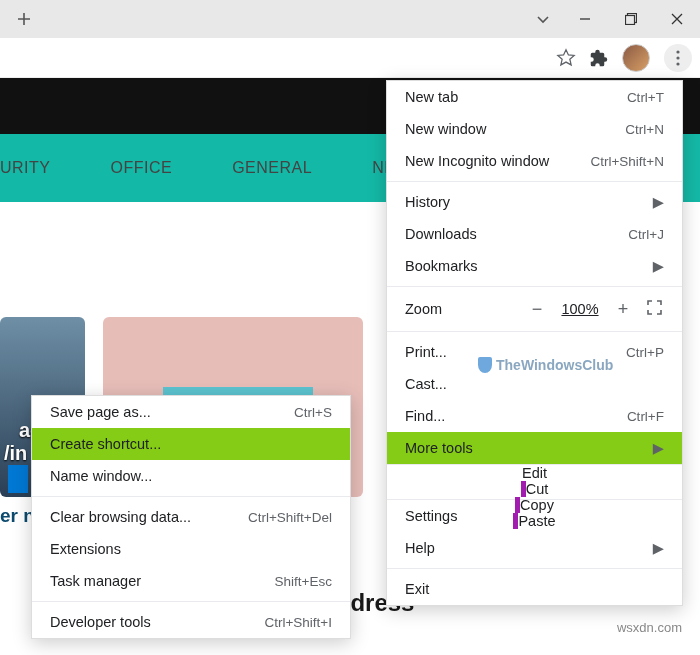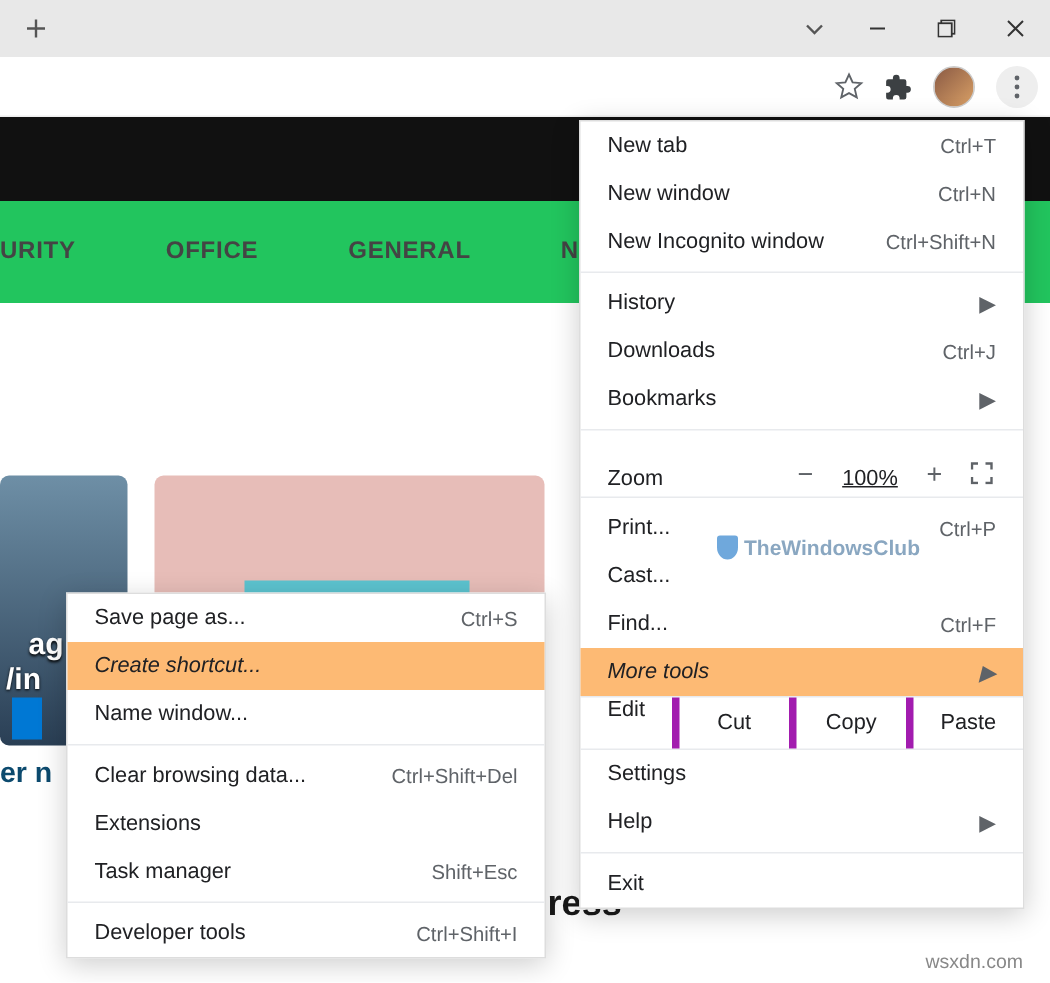--- a/index.html
+++ b/index.html
@@ -11,53 +11,53 @@
     .titlebar .winbtn { width: 46px; height: 38px; display: flex; align-items: center; justify-content: center; color: #333; }
     .titlebar .dropdown-btn { width: 38px; height: 38px; display: flex; align-items: center; justify-content: center; color: #555; }
 
     .toolbar { height: 40px; background: #fff; display: flex; align-items: center; justify-content: flex-end; padding-right: 8px; gap: 14px; border-bottom: 1px solid #eee; }
     .toolbar .icon { color: #5f6368; display: flex; align-items: center; justify-content: center; }
     .avatar { width: 28px; height: 28px; border-radius: 50%; background: linear-gradient(135deg,#8a5a44,#d9a066); border: 1px solid #ccc; }
     .more-btn { width: 28px; height: 28px; border-radius: 50%; background: #eee; display: flex; align-items: center; justify-content: center; }
 
     .page-bg { position: absolute; top: 78px; left: 0; right: 0; bottom: 0; }
     .blackbar { height: 56px; background: #111; }
-    .navbar { height: 68px; background: #22c55e; display: flex; align-items: center; gap: 60px; padding-left: 0; font-weight: 700; color: #444; letter-spacing: 0.5px; }
+    .navbar { height: 68px; background: #14b8a6; display: flex; align-items: center; gap: 60px; padding-left: 0; font-weight: 400; color: #444; letter-spacing: 0.5px; }
     .navbar .navitem:first-child { padding-left: 0; }
     .whitespace { height: 115px; background: #fff; }
     .cards { display: flex; gap: 18px; padding-left: 0; }
     .card1 { width: 85px; height: 180px; background: linear-gradient(180deg,#6e8fa6,#2a3f55); border-radius: 6px; position: relative; }
     .card1 .label1 { position:absolute; bottom:55px; left:19px; color:#fff; font-weight:700; font-size:20px; text-shadow:0 1px 2px #000; }
     .card1 .label2 { position:absolute; bottom:32px; left:4px; color:#fff; font-weight:700; font-size:20px; text-shadow:0 1px 2px #000; }
     .card1 .icon-box { position:absolute; bottom:4px; left:8px; width:20px; height:28px; background:#0078d4; }
     .card2 { width: 260px; height: 180px; background: #e7bdb8; border-radius: 6px; position: relative; }
     .card2 .inner { position:absolute; top:70px; left:60px; width:150px; height:14px; background:#5cc3cf; }
     .subtitle { padding: 8px 0 0 36px; font-size: 20px; font-weight:600; color:#0c4a6e; }
-    .watermark { position:absolute; bottom:7px; right:18px; font-size:13px; color:#888; }
+    .watermark { position:absolute; bottom:20px; right:18px; font-size:13px; color:#888; }
 
     .menu { position: absolute; background: #fff; border: 1px solid #ddd; box-shadow: 0 4px 18px rgba(0,0,0,0.2); font-size: 14.5px; color: #202124; }
     .menu-item { display: flex; align-items: center; height: 32px; padding: 4px 18px; }
     .menu-item .lbl { flex: 1; }
     .menu-item .short { color: #5f6368; font-size: 13.5px; }
     .menu-item .sub { color:#5f6368; margin-left:10px; }
     .menu-sep { height: 1px; background: #e8eaed; margin: 4px 0; }
-    .menu-item.hl { background: #fdba74; font-style: italic; }
-    .zoom-row { display:flex; align-items:flex-end; height:36px; padding:0 14px 0 18px; }
+    .menu-item.hl { background: #84cc16; }
+    .zoom-row { display:flex; align-items:center; height:36px; padding:0 14px 0 18px; }
     .zoom-row .lbl { flex:1; }
     .zoom-row .zbtn { width:34px; text-align:center; color:#5f6368; font-size:18px; }
     .zoom-row .zval { width:52px; text-align:center;text-decoration:underline; }
     .zoom-row .full { width:28px; text-align:center; }
-    .edit-row { display:flex; align-items:flex-start; height:36px; border-top:1px solid #e8eaed; border-bottom:1px solid #e8eaed; }
+    .edit-row { display:flex; align-items:center; height:36px; border-top:1px solid #e8eaed; border-bottom:1px solid #e8eaed;flex-direction:column; }
     .edit-row .lbl { padding:0 18px; }
     .edit-row .cell { flex:1; text-align:center; border-left:5px solid #a21caf; height:100%; display:flex; align-items:center; justify-content:center; }
     .twc-logo { position:absolute; left:91px; top:276px; font-size:14px; color:#8aa7c1; font-weight:600; display:flex; align-items:center; gap:4px;text-align:center; }
     .twc-logo .shield { width:14px; height:16px; background:#6fa8dc; border-radius:2px 2px 50% 50%; }
 
     .main-menu { top: 80px; left: 386px; width: 297px; }
-    .sub-menu { top: 395px; left: 44px; width: 320px; }
+    .sub-menu { top: 395px; left: 31px; width: 320px; }
   </style>
 </head>
 <body>
 
 <div class="titlebar">
   <div class="new-tab">
     <svg width="14" height="14" viewBox="0 0 14 14">
         <path d="M7 1v12M1 7h12" stroke="#555" stroke-width="1.6"></path>
       </svg>
   </div>

